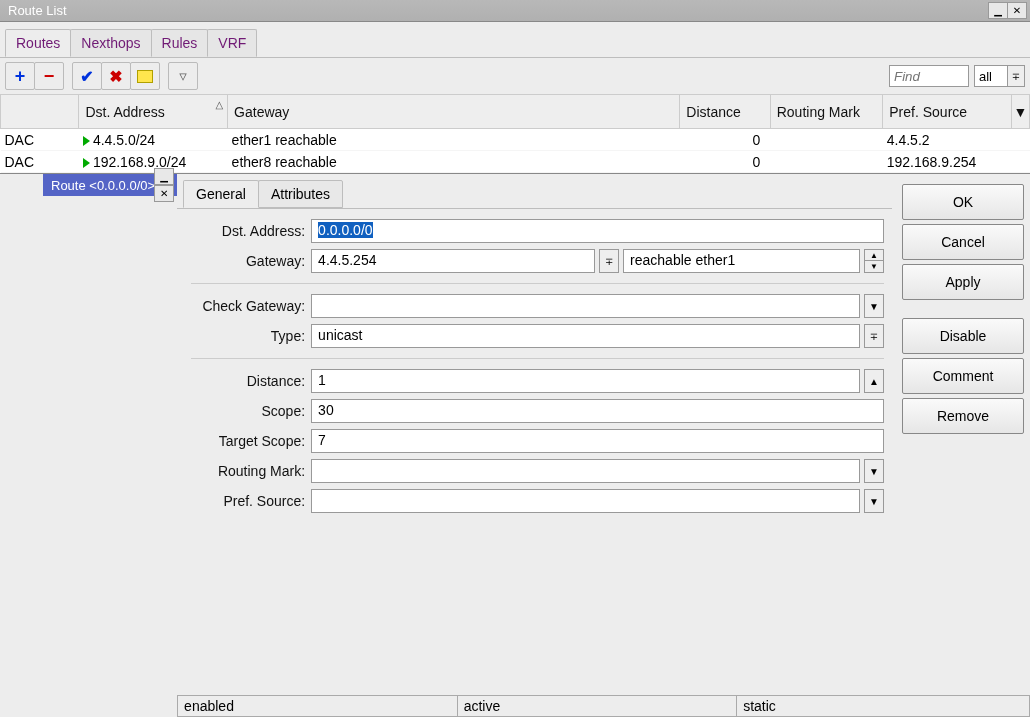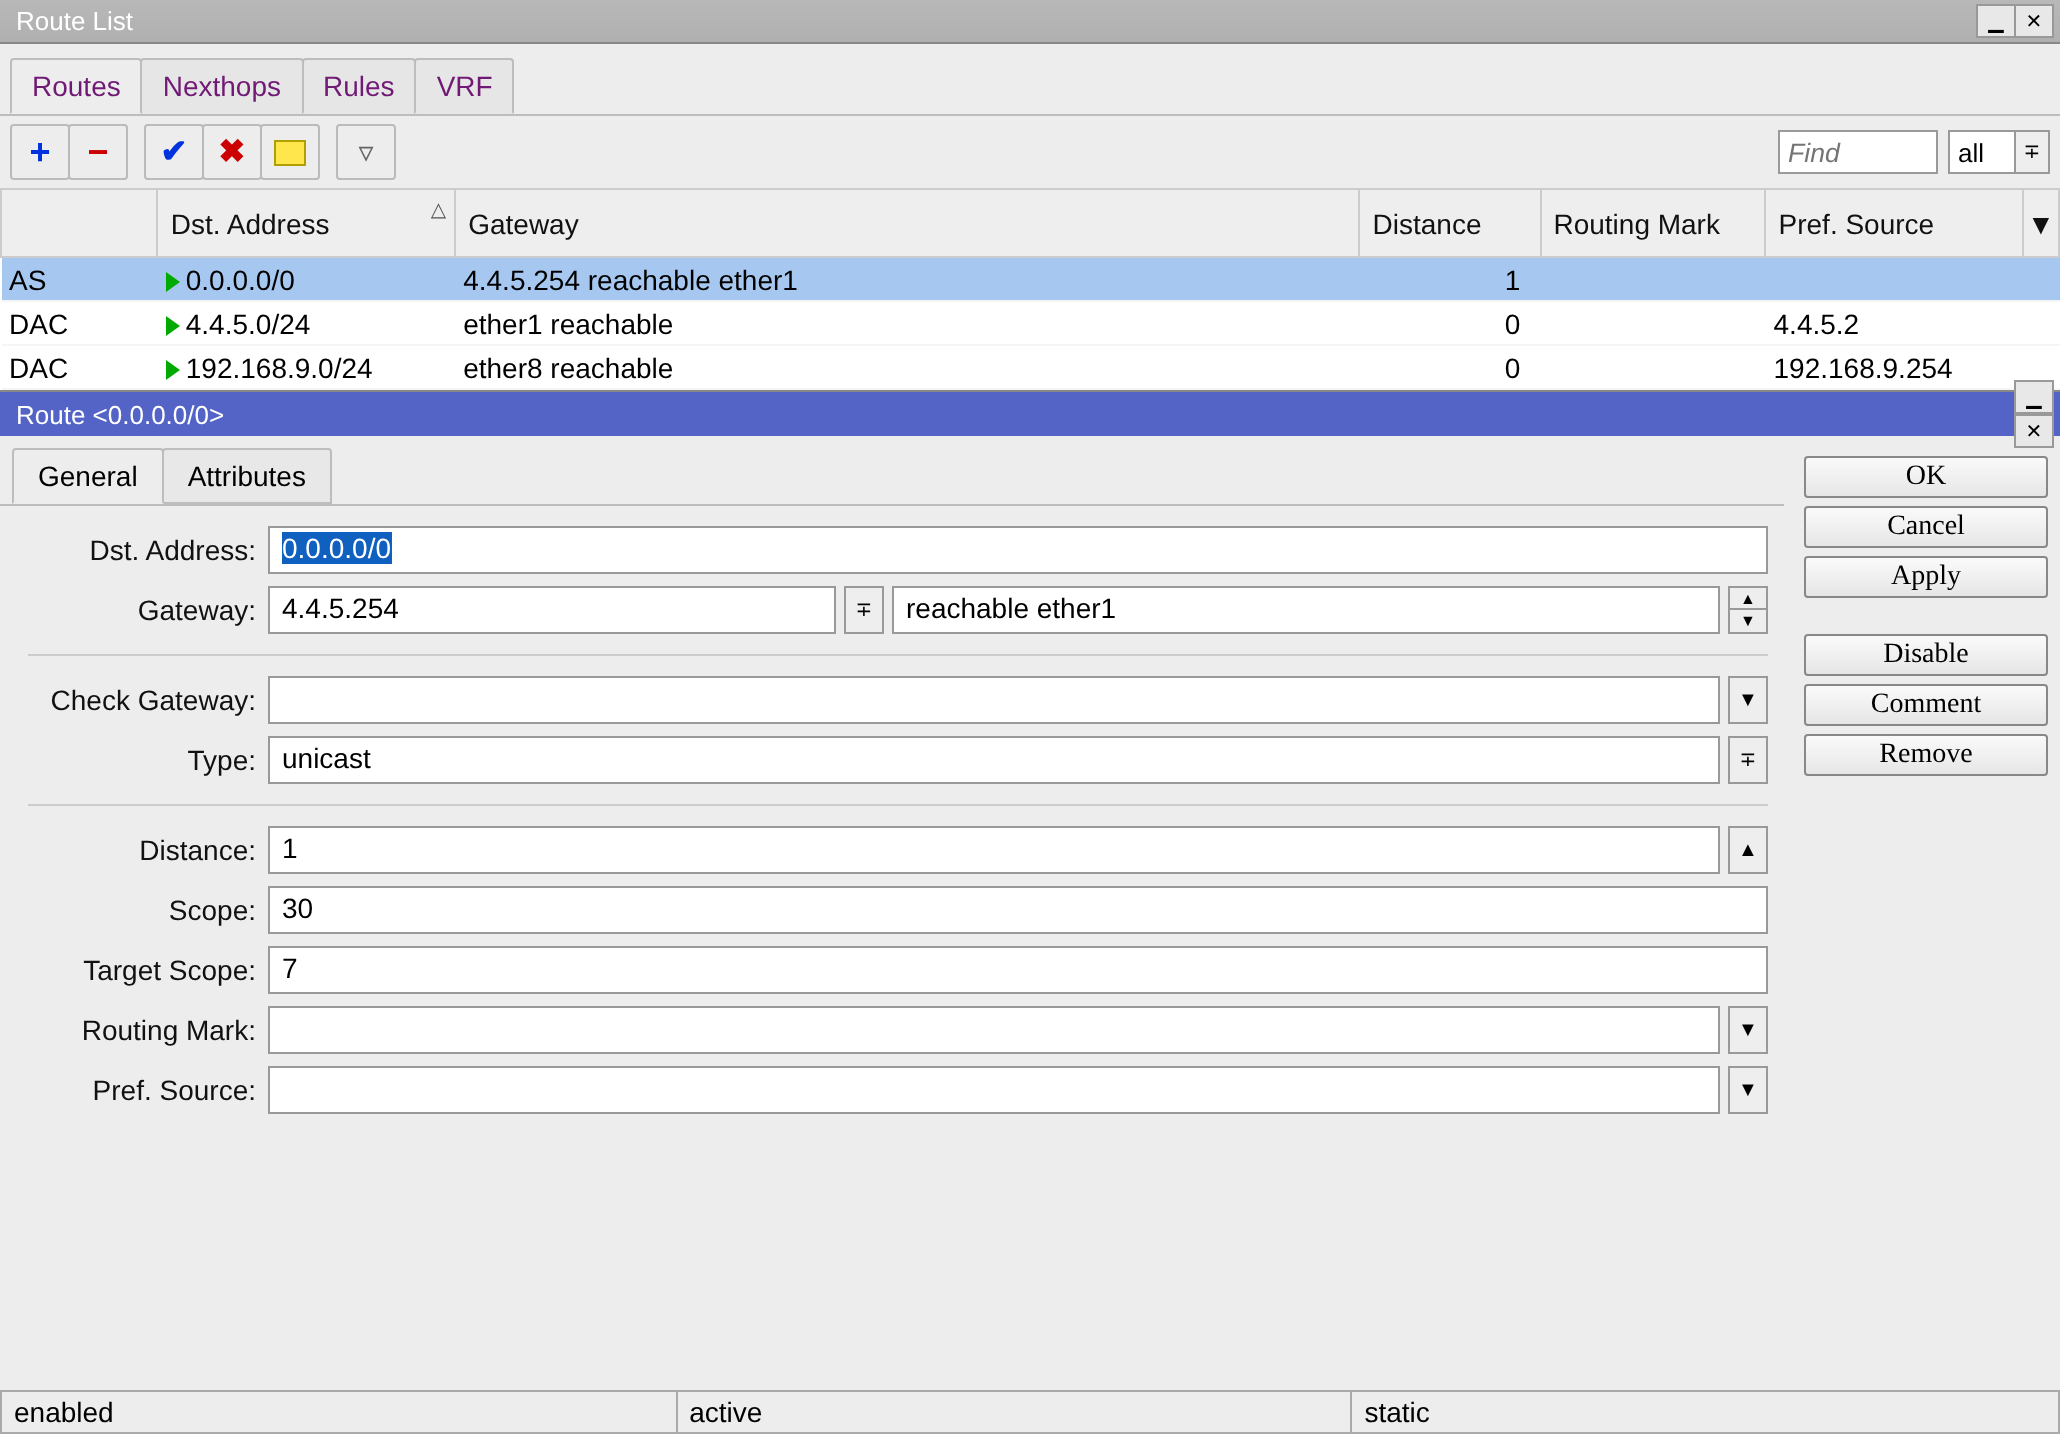--- a/index.html
+++ b/index.html
@@ -170,22 +170,23 @@
     border-bottom: 5px solid transparent;
     margin-right: 3px;
     vertical-align: middle;
   }
   td.numcell { text-align: right; padding-right: 10px; }
 
   
   .route-edit-win {
     flex: 1 1 auto;
     display: flex;
-    flex-direction: column;
-    background: #ededed;
+    flex-direction: row;
+    background: #ededed;
+    padding-left: 43px;
   }
   .edit-titlebar {
     background: #5464c6;
     height: 22px;
     display: flex;
     align-items: center;
     justify-content: space-between;
     padding: 0 3px;
     color: #fff;
   }
@@ -296,30 +297,29 @@
 
   
   .right-btns {
     width: 122px;
     display: flex;
     flex-direction: column;
     gap: 4px;
     padding-top: 4px;
   }
   .action-btn {
-    height: 21px;
+    height: 36px;
     background: linear-gradient(to bottom, #fafafa, #e6e6e6);
     border: 1px solid #888;
     border-radius: 2px;
     font-size: 14px;
     cursor: pointer;
     display: flex;
     align-items: center;
     justify-content: center;
-    font-family: Liberation Serif, serif;
   }
   .btn-gap { height: 10px; }
 
   .status-bar {
     display: flex;
     border-top: 1px solid #aaa;
     height: 22px;
   }
   .status-cell {
     flex: 1;
@@ -394,29 +394,20 @@
         <th class="flags-col"></th>
         <th class="dst-col"><span>Dst. Address</span><span class="sort-ind">△</span></th>
         <th class="gw-col">Gateway</th>
         <th class="dist-col">Distance</th>
         <th class="mark-col">Routing Mark</th>
         <th class="pref-col">Pref. Source</th>
         <th class="drop-col">▼</th>
       </tr>
     </thead>
     <tbody id="route-rows">
-        <tr class="selected">
-          <td>AS</td>
-          <td><span class="row-icon"></span>0.0.0.0/0</td>
-          <td>4.4.5.254 reachable ether1</td>
-          <td class="numcell">1</td>
-          <td></td>
-          <td></td>
-          <td></td>
-        </tr>
         <tr>
           <td>DAC</td>
           <td><span class="row-icon"></span>4.4.5.0/24</td>
           <td>ether1 reachable</td>
           <td class="numcell">0</td>
           <td></td>
           <td>4.4.5.2</td>
           <td></td>
         </tr>
         <tr>

